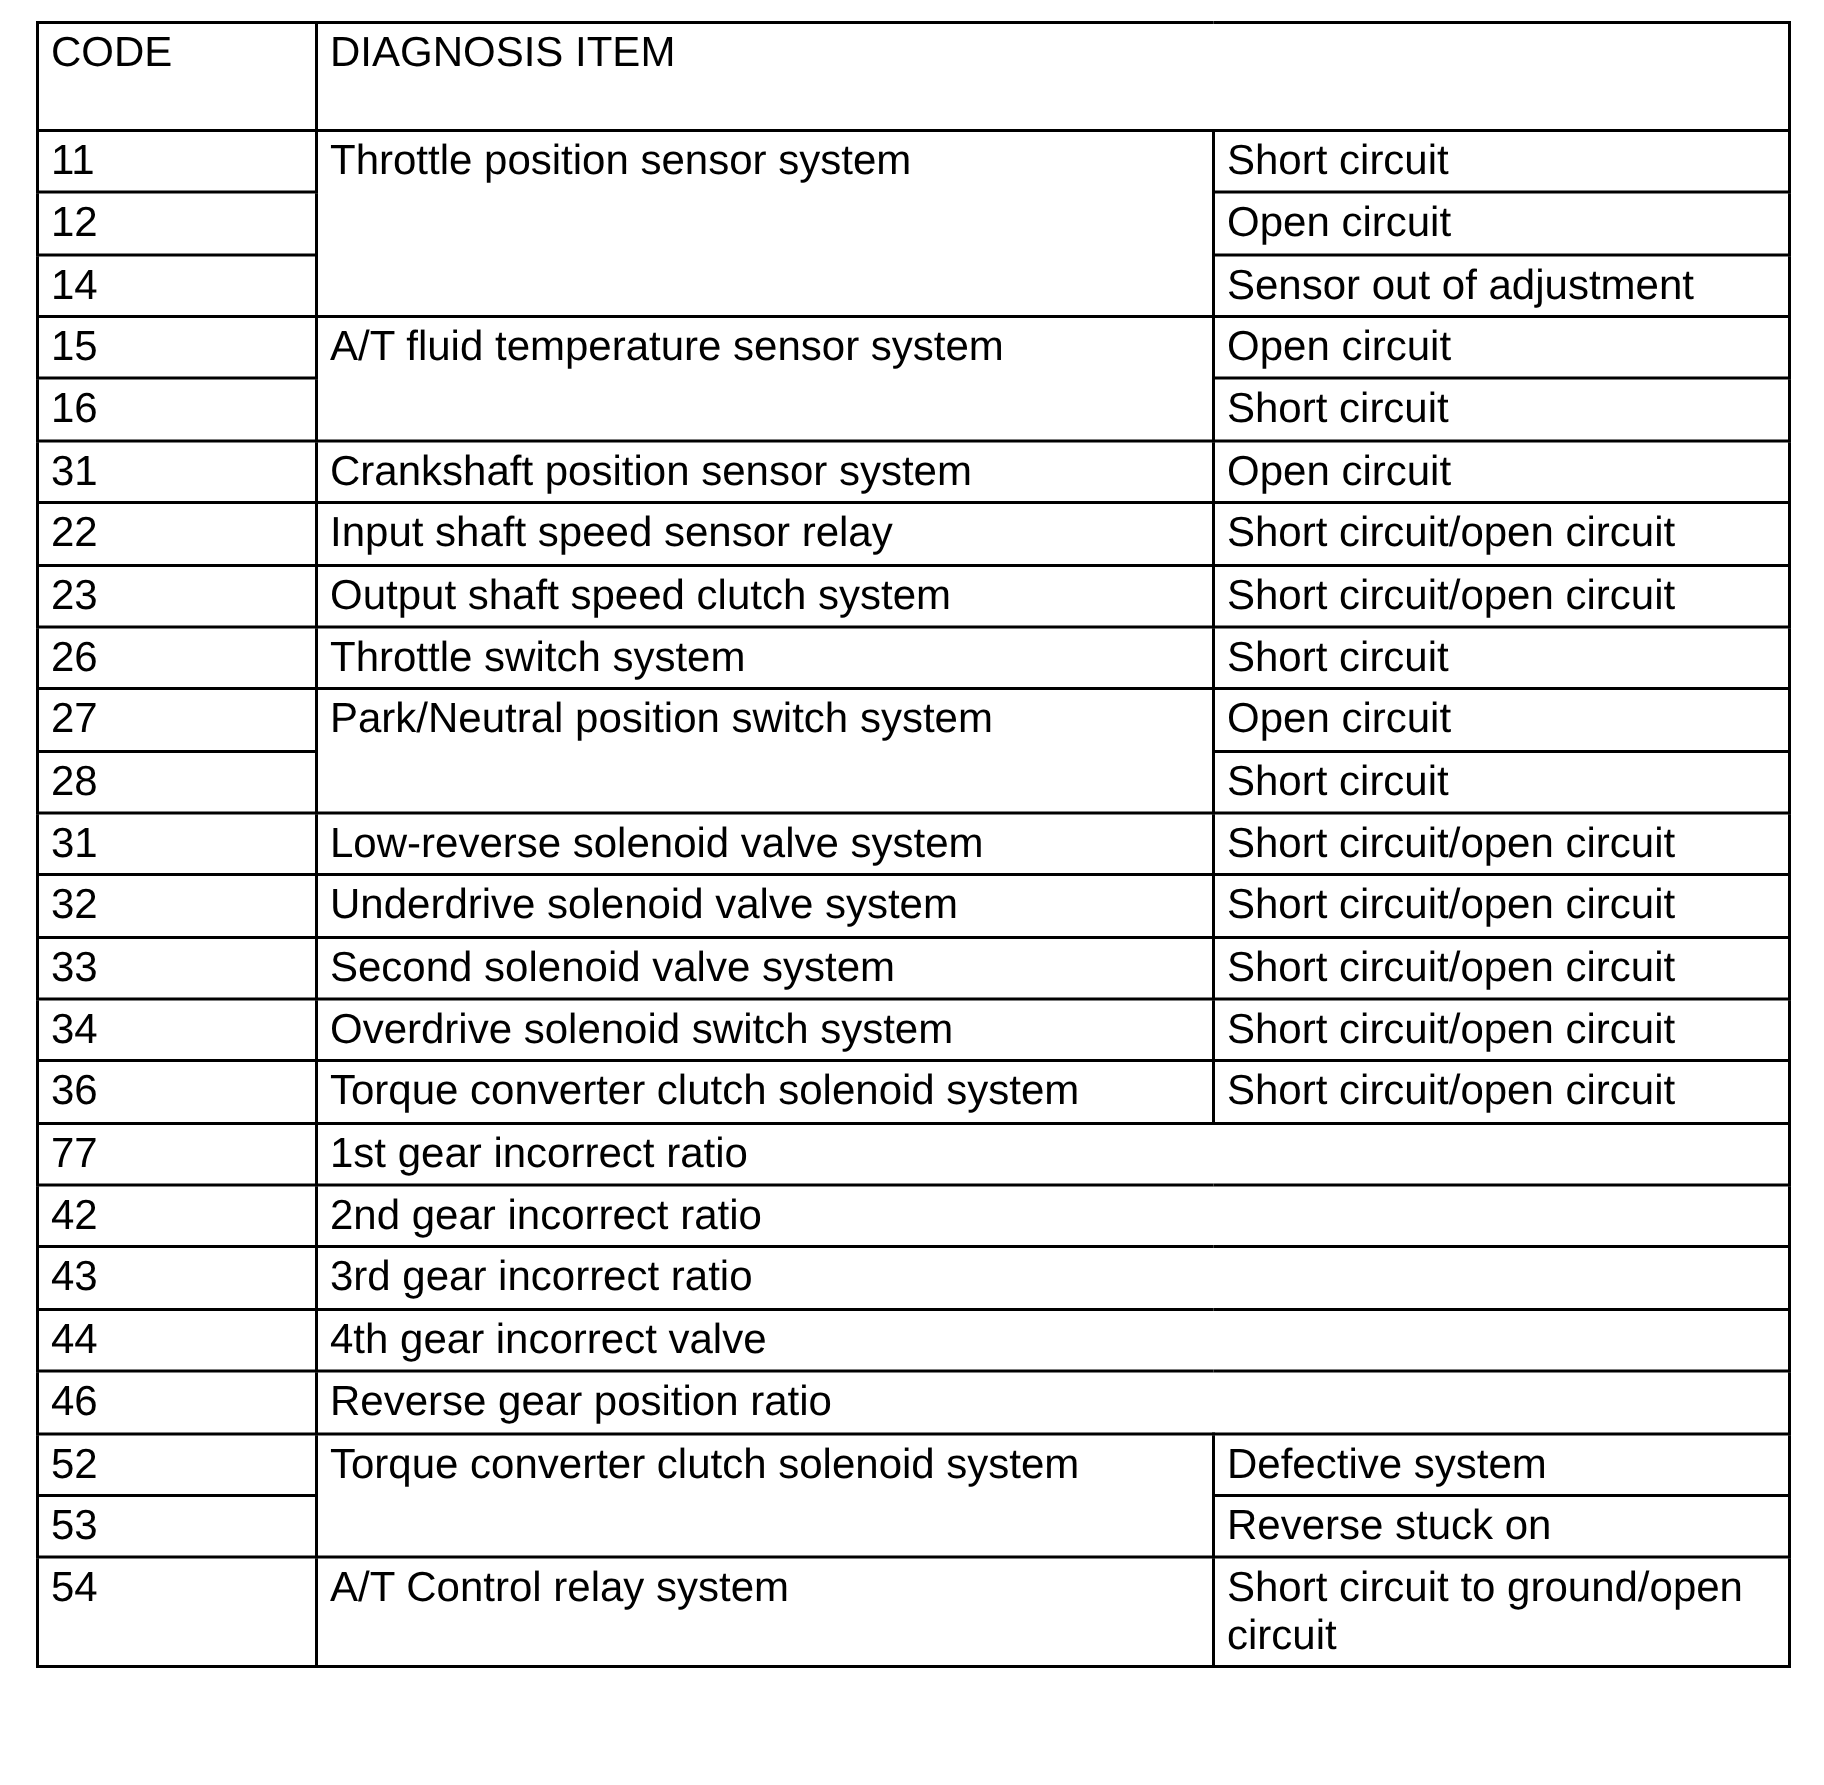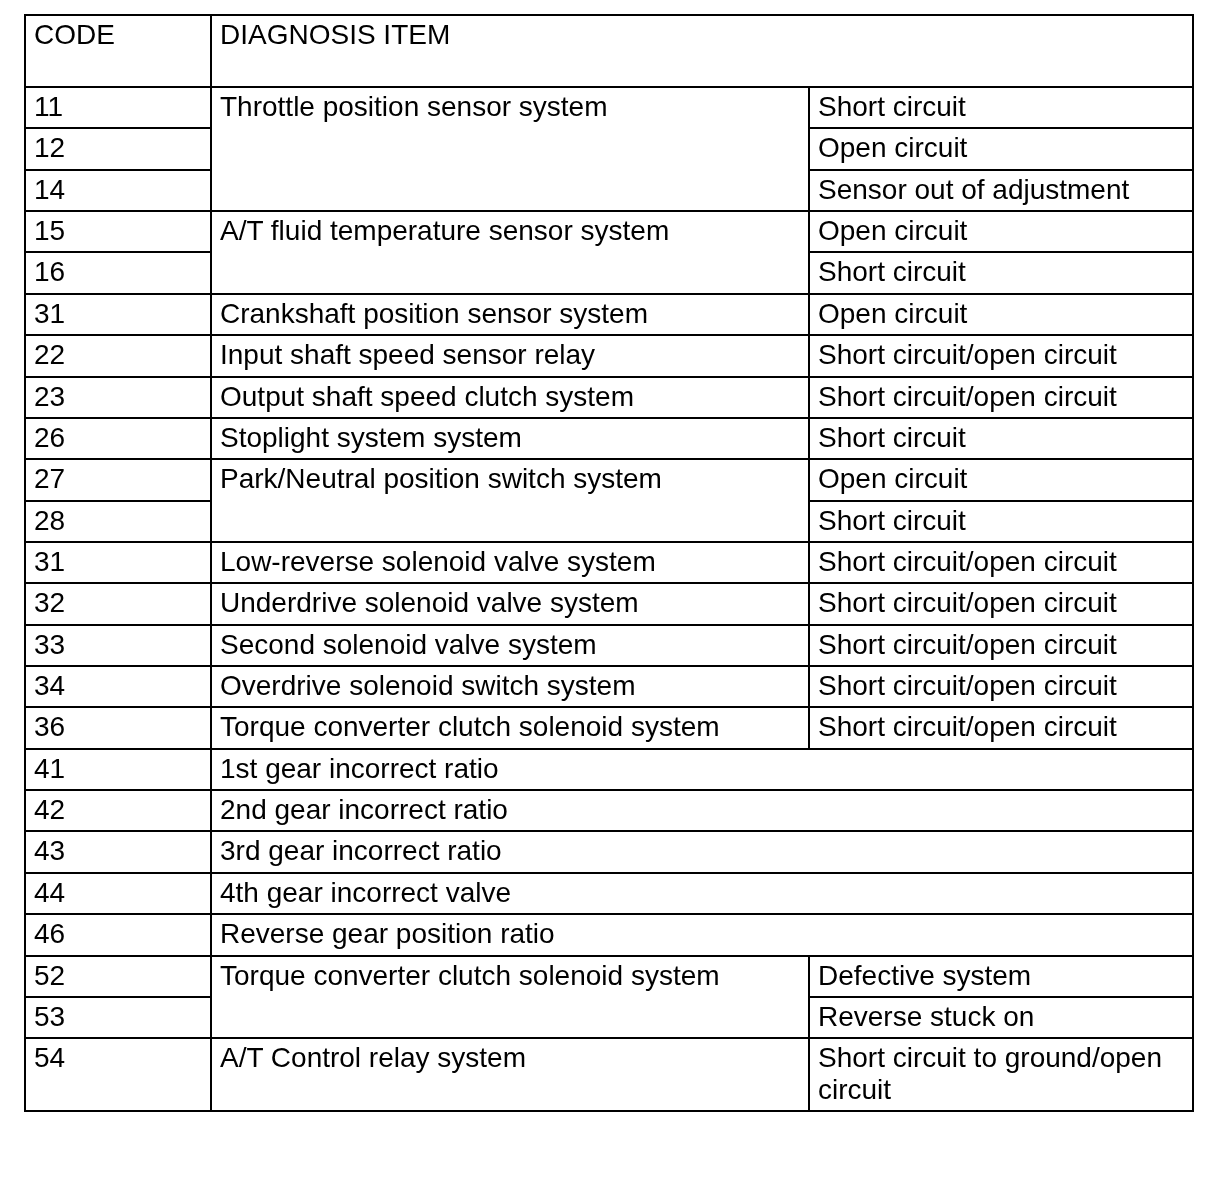--- a/index.html
+++ b/index.html
@@ -113,21 +113,21 @@
       </tr>
 
       <tr class="row-cell">
         <td class="code-cell">23</td>
         <td>Output shaft speed clutch system</td>
         <td>Short circuit/open circuit</td>
       </tr>
 
       <tr class="row-cell">
         <td class="code-cell">26</td>
-        <td>Stoplight system system</td>
+        <td>Throttle switch system</td>
         <td>Short circuit</td>
       </tr>
 
       <tr class="row-cell">
         <td class="code-cell">27</td>
         <td rowspan="2">Park/Neutral position switch system</td>
         <td>Open circuit</td>
       </tr>
       <tr class="row-cell">
         <td class="code-cell">28</td>
@@ -154,21 +154,21 @@
         <td>Overdrive solenoid switch system</td>
         <td>Short circuit/open circuit</td>
       </tr>
       <tr class="row-cell">
         <td class="code-cell">36</td>
         <td>Torque converter clutch solenoid system</td>
         <td>Short circuit/open circuit</td>
       </tr>
 
       <tr class="row-cell grp-top">
-        <td class="code-cell">41</td>
+        <td class="code-cell">77</td>
         <td colspan="2">1st gear incorrect ratio</td>
       </tr>
       <tr class="row-cell">
         <td class="code-cell">42</td>
         <td colspan="2">2nd gear incorrect ratio</td>
       </tr>
       <tr class="row-cell">
         <td class="code-cell">43</td>
         <td colspan="2">3rd gear incorrect ratio</td>
       </tr>

